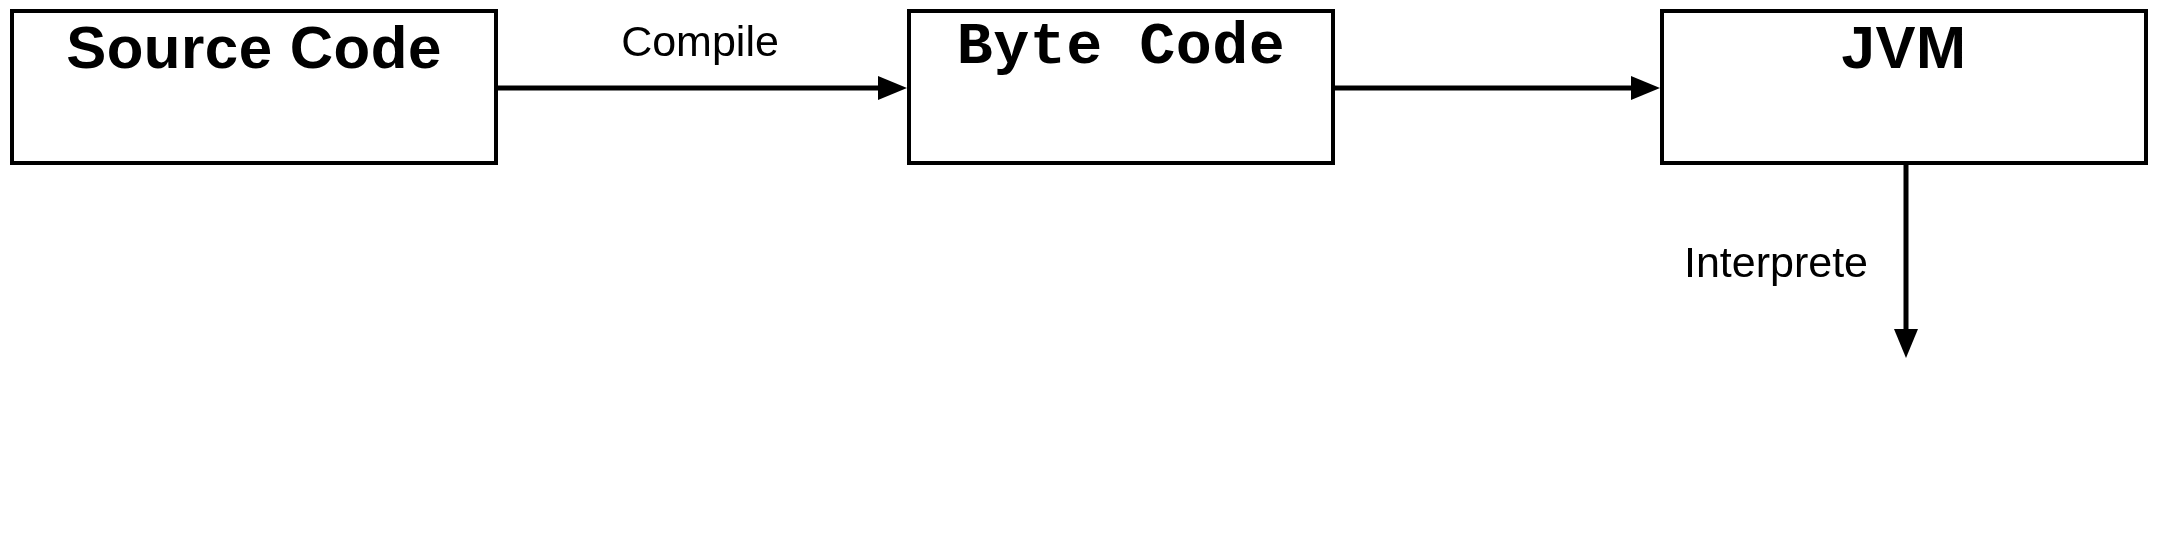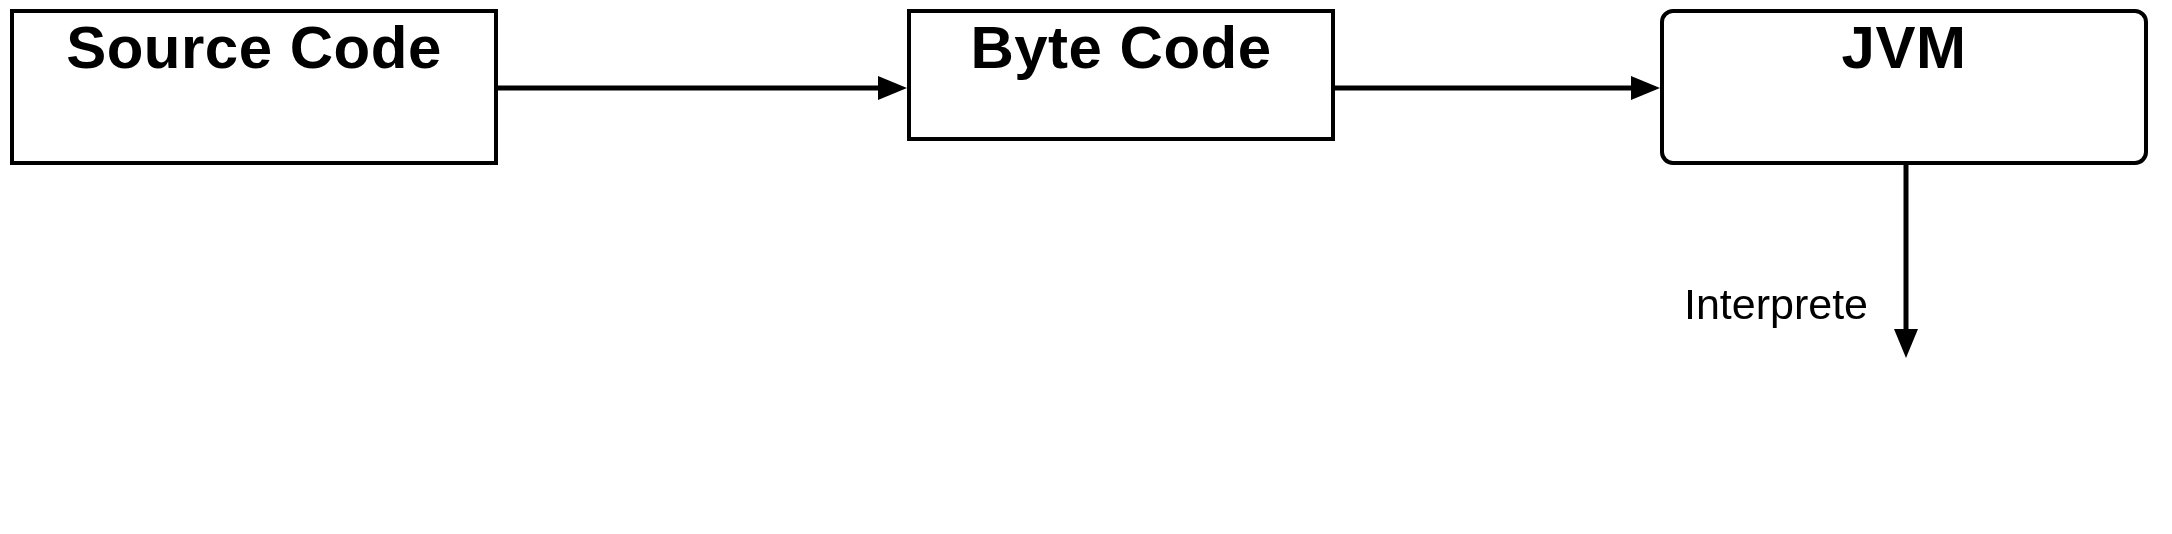--- a/index.html
+++ b/index.html
@@ -25,22 +25,22 @@
     justify-content: center;
   }
   .node-label {
     font-size: 60px;
     font-weight: bold;
     color: var(--text, #000000);
     white-space: nowrap;
     letter-spacing: 0.5px;
   }
   #node-source-code  { left: 10px;   top: 9px;   width: 488px; height: 156px; }
-  #node-byte-code    { left: 907px;  top: 9px;   width: 428px; height: 132px; }
-  #node-jvm          { left: 1660px; top: 9px;   width: 488px; height: 156px; border-radius: 13px; }
+  #node-byte-code    { left: 907px;  top: 9px;   width: 428px; height: 156px; font-family: Liberation Mono, monospace; }
+  #node-jvm          { left: 1660px; top: 9px;   width: 488px; height: 156px; }
   #node-machine-code { left: 1662px; top: 358px; width: 486px; height: 157px; }
 
   .arrows-layer {
     position: absolute;
     left: 0; top: 0;
     width: 2172px;
     height: 534px;
     color: var(--stroke, #000000);
     pointer-events: none;
   }
@@ -55,21 +55,20 @@
     left: 560px;
     top: 17px;
     width: 280px;
     text-align: center;
   }
   #edge-label-interprete {
     left: 1598px;
     top: 238px;
     width: 270px;
     text-align: right;
-    margin-top: 42px;
   }
 </style>
 </head>
 <body>
 
 <div class="canvas">
 
   <div class="node" id="node-source-code">
     <span class="node-label">Source Code</span>
   </div>
@@ -94,16 +93,17 @@
       <line x1="1335" y1="88" x2="1635" y2="88" stroke="currentColor" stroke-width="5"></line>
       <polygon points="1660,88 1631,76 1631,100" fill="currentColor"></polygon>
     </g>
 
     <g>
       <line x1="1906" y1="165" x2="1906" y2="333" stroke="currentColor" stroke-width="5"></line>
       <polygon points="1906,358 1894,329 1918,329" fill="currentColor"></polygon>
     </g>
   </svg>
 
+  <div class="edge-label" id="edge-label-compile">Compile</div>
 
   <div class="edge-label" id="edge-label-interprete">Interprete</div>
 
 </div>
 
 </body></html>

